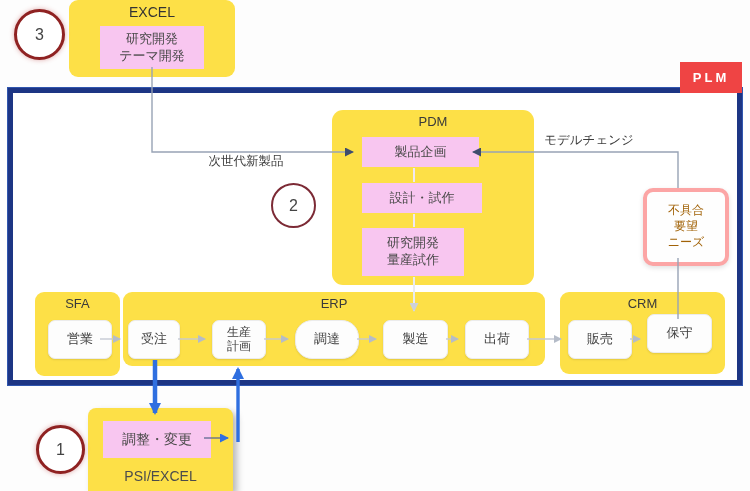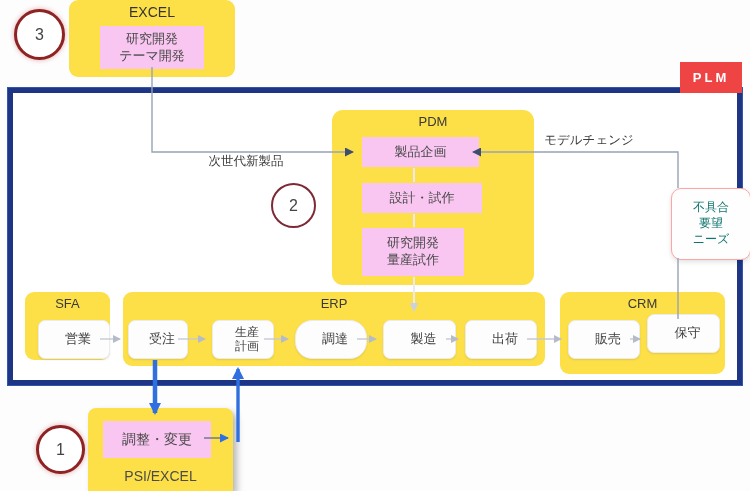--- a/index.html
+++ b/index.html
@@ -28,42 +28,42 @@
   .gray-box{background:#fde047;border-radius:9px;z-index:3;}
   .gray-title{
     position:absolute;left:0;right:0;top:4px;text-align:center;
     font-size:13px;color:#3a3a3a;
   }
   
   .white-box{
     position:absolute;background:#fdfdfd;border-radius:7px;
     border:1px solid #ececec;box-shadow:0 1px 2px rgba(0,0,0,.10);
     display:flex;flex-direction:column;align-items:center;justify-content:center;
-    font-size:13px;color:#3f3f3f;line-height:1.15;padding-left:8px;
+    font-size:13px;color:#3f3f3f;line-height:1.15;
   }
   
   .pink-box{
     position:absolute;background:#f8c6f0;border-radius:0;
     display:flex;flex-direction:column;align-items:center;justify-content:center;
     font-size:13px;color:#4a4a4a;line-height:1.3;
   }
   
   .num-circle{
     background:#ffffff;border:3px solid #8f2222;border-radius:50%;
     box-shadow:0 0 5px rgba(190,70,70,.45);
     display:flex;align-items:center;justify-content:center;
     font-size:16px;color:#444444;z-index:30;
   }
   
   .feedback-box{
     left:643px;top:188px;width:78px;height:70px;
-    background:#fefefe;border:1px solid #fca5a5;border-radius:10px;
+    background:#fefefe;border:4px solid #fca5a5;border-radius:10px;
     box-shadow:0 2px 5px rgba(0,0,0,.12);
     display:flex;flex-direction:column;align-items:center;justify-content:center;
-    font-size:12px;color:#0f766e;line-height:1.32;z-index:6;margin-left:28px;
+    font-size:12px;color:#a16207;line-height:1.32;z-index:6;
   }
   
   .flow-label{
     text-align:center;font-size:12.5px;color:#3c3c3c;z-index:25;
   }
   .psi-title{
     position:absolute;left:0;right:0;bottom:7px;text-align:center;
     font-size:14px;color:#4c4c4c;
   }
   .excel-title{
@@ -98,21 +98,21 @@
       <span class="line2">量産試作</span>
     </div>
   </div>
 
   <div class="abs feedback-box">
     <span class="line2">不具合</span>
     <span class="line2">要望</span>
     <span class="line2">ニーズ</span>
   </div>
 
-  <div class="abs gray-box" style="left:25px;top:292px;width:85px;height:68px;">
+  <div class="abs gray-box" style="left:35px;top:292px;width:85px;height:84px;">
     <div class="gray-title">SFA</div>
     <div class="white-box" style="left:13px;top:28px;width:62px;height:37px;">営業</div>
   </div>
 
   <div class="abs gray-box" style="left:123px;top:292px;width:422px;height:74px;">
     <div class="gray-title">ERP</div>
     <div class="white-box" style="left:5px;top:28px;width:50px;height:37px;">受注</div>
     <div class="white-box" style="left:89px;top:28px;width:52px;height:37px;font-size:12px;">
       <span class="line2">生産</span>
       <span class="line2">計画</span>

